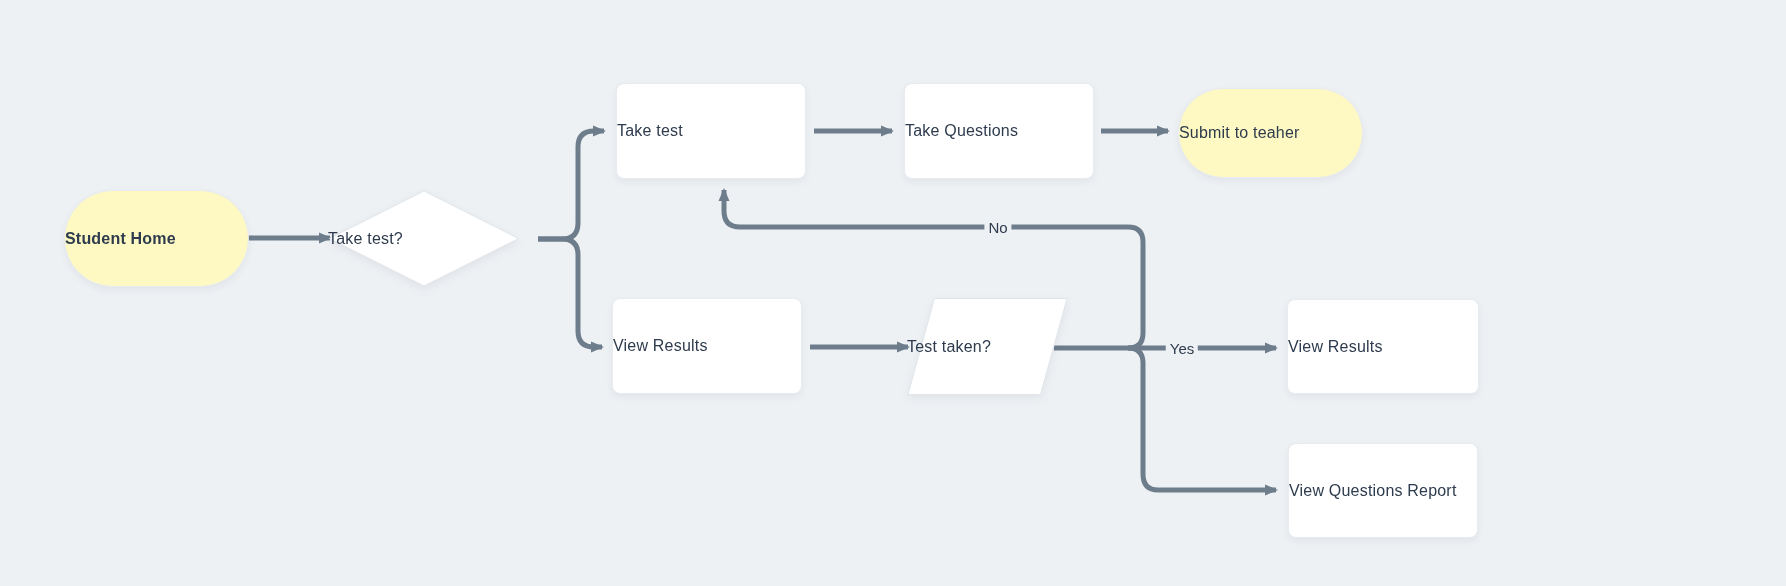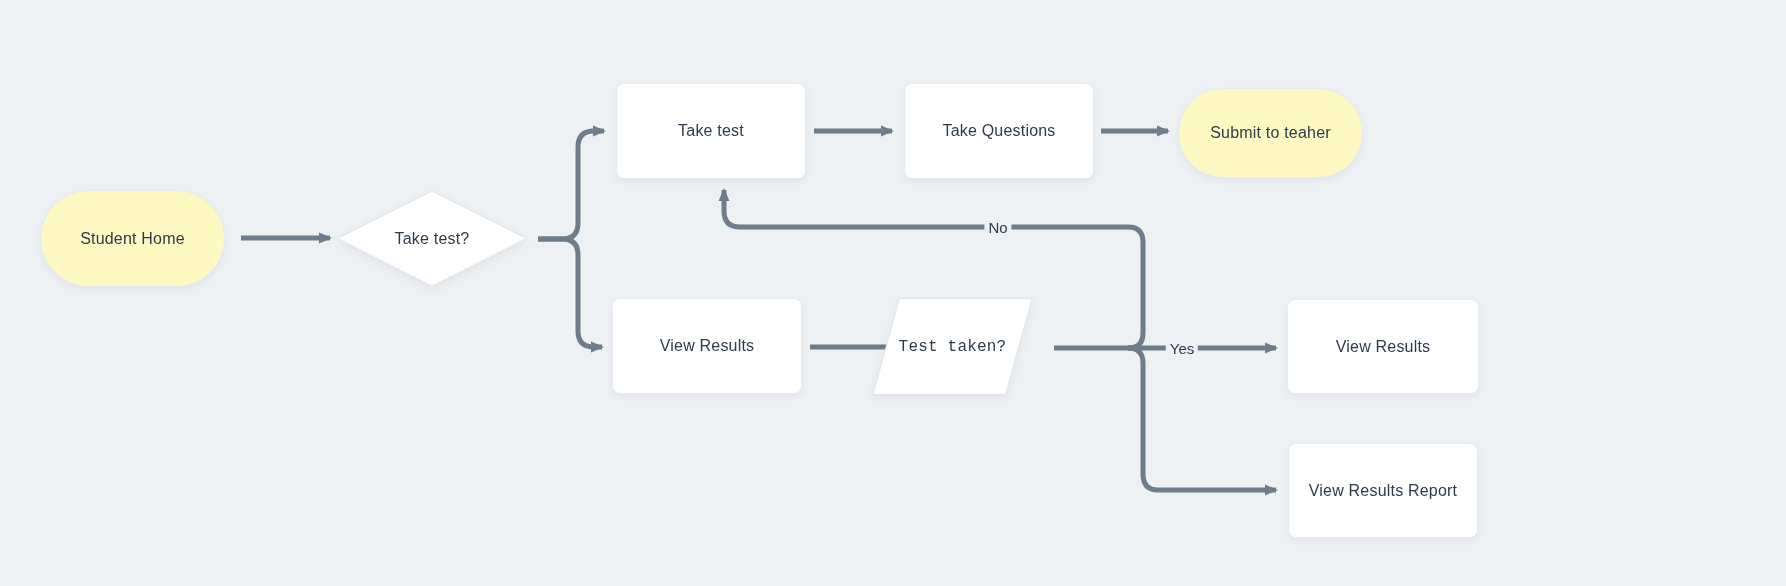--- a/index.html
+++ b/index.html
@@ -19,21 +19,21 @@
   }
   .connector-layer path.edge {
     stroke: #6e7d8c;
     stroke-width: 5;
     fill: none;
     stroke-linejoin: round;
   }
 
   .node {
     position: absolute;
-    display: flex; align-items: center; justify-content: center;
+    display: flex; align-items: center; justify-content: flex-start;
     z-index: 2;
     color: #2d3b4d;
     font-size: 16px;
     font-weight: 500;
     letter-spacing: 0.2px;
     box-sizing: border-box;
     cursor: default;
   }
   .node .label { position: relative; z-index: 1; white-space: nowrap; }
 
@@ -97,25 +97,25 @@
 
     <path class="edge" d="M810,347 L908,347" marker-end="url(#arrowhead)"></path>
 
     <path class="edge" d="M1054,348 L1276,348" marker-end="url(#arrowhead)"></path>
 
     <path class="edge" d="M1128,348 Q1143,348 1143,333 L1143,242 Q1143,227 1128,227 L740,227 Q724,227 724,211 L724,190" marker-end="url(#arrowhead)"></path>
 
     <path class="edge" d="M1128,348 Q1143,348 1143,363 L1143,474 Q1143,490 1158,490 L1276,490" marker-end="url(#arrowhead)"></path>
   </svg>
 
-  <div class="node pill" style="left:40px; top:190px; width:185px; height:97px;">
+  <div class="node pill" style="left:64px; top:190px; width:185px; height:97px;font-weight:bold;">
     <span class="label">Student Home</span>
   </div>
 
-  <div class="node shape-node" style="left:336px; top:190px; width:192px; height:97px;">
+  <div class="node shape-node" style="left:328px; top:190px; width:192px; height:97px;">
     <svg class="shape" viewBox="0 0 192 97" preserveAspectRatio="none">
       <polygon points="96,1 190.5,48.5 96,96 1.5,48.5"></polygon>
     </svg>
     <span class="label">Take test?</span>
   </div>
 
   <div class="node rect" style="left:616px; top:83px; width:190px; height:96px;">
     <span class="label">Take test</span>
   </div>
 
@@ -124,31 +124,31 @@
   </div>
 
   <div class="node pill" style="left:1178px; top:88px; width:185px; height:90px;">
     <span class="label">Submit to teaher</span>
   </div>
 
   <div class="node rect" style="left:612px; top:298px; width:190px; height:96px;">
     <span class="label">View Results</span>
   </div>
 
-  <div class="node shape-node" style="left:872px; top:298px; width:161px; height:97px;font-family:Liberation Mono, monospace;">
+  <div class="node shape-node" style="left:907px; top:298px; width:161px; height:97px;">
     <svg class="shape" viewBox="0 0 161 97" preserveAspectRatio="none">
       <polygon points="27.5,0.5 160,0.5 133.5,96.5 1,96.5"></polygon>
     </svg>
     <span class="label">Test taken?</span>
   </div>
 
   <div class="node rect" style="left:1287px; top:299px; width:192px; height:95px;">
     <span class="label">View Results</span>
   </div>
 
   <div class="node rect" style="left:1288px; top:443px; width:190px; height:95px;">
-    <span class="label">View Results Report</span>
+    <span class="label">View Questions Report</span>
   </div>
 
   <span class="edge-label" style="left:998px; top:227px;">No</span>
   <span class="edge-label" style="left:1182px; top:348px;text-align:center;">Yes</span>
 
 </div>
 
 </body></html>

